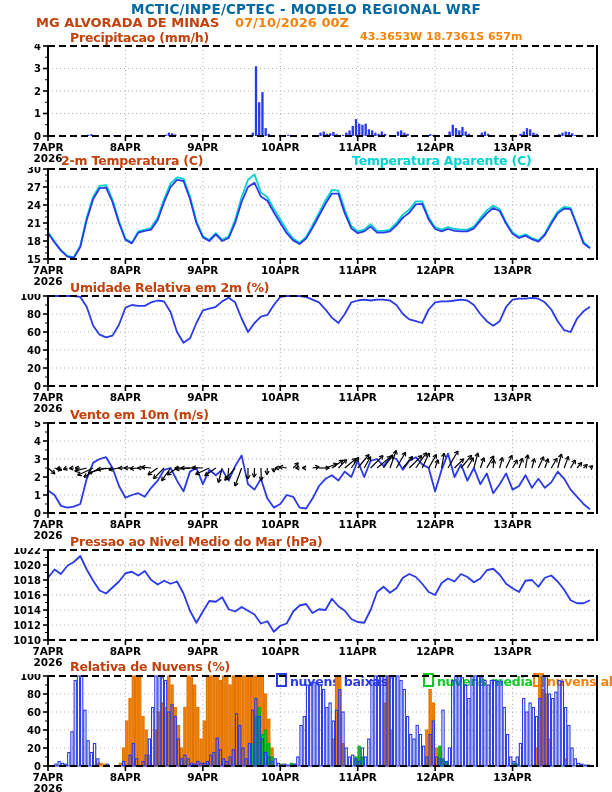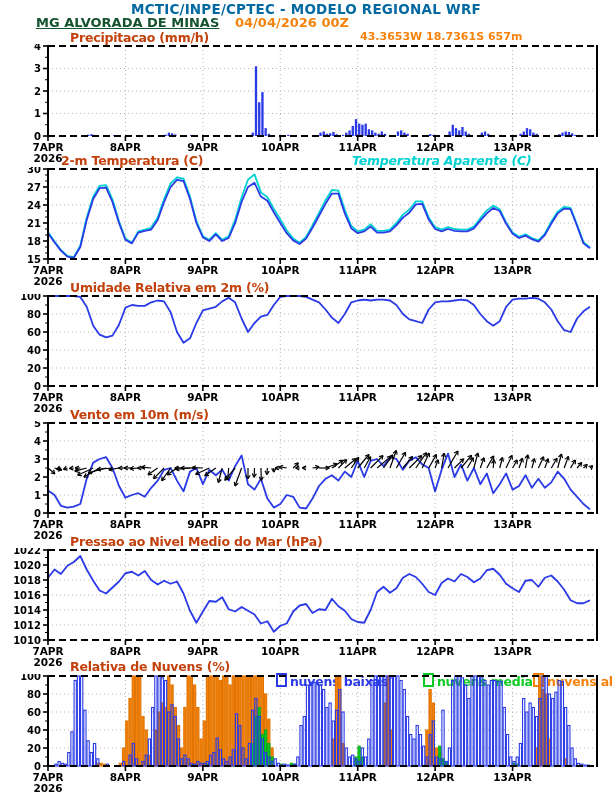--- a/index.html
+++ b/index.html
@@ -16,22 +16,22 @@
          vertical-align:-1px;margin-right:3px;}
   svg{display:block;}
 </style>
 </head>
 <body>
 
 <div id="app">
 
   <header>
     <div class="abs l1" style="color: #0369a1;">MCTIC/INPE/CPTEC - MODELO REGIONAL WRF</div>
-    <span class="abs sub" style="left: 36px; top: 15px; color: #14532d; text-decoration: underline;">MG ALVORADA DE MINAS</span>
-    <span class="abs sub" style="left: 235px; top: 15px; color: rgb(245, 130, 10);">04/04/2026 00Z</span>
+    <span class="abs sub" style="left: 36px; top: 15px; color: #c2410c;">MG ALVORADA DE MINAS</span>
+    <span class="abs sub" style="left: 235px; top: 15px; color: rgb(245, 130, 10);">07/10/2026 00Z</span>
     <span class="abs coords" style="left: 360px; top: 30px; color: rgb(245, 130, 10);">43.3653W 18.7361S 657m</span>
   </header>
 
   <section>
     <span class="abs ct" style="left:70px;top:30px">Precipitacao (mm/h)</span>
     <div class="plot" style="top:44px" id="plot0">
         <svg width="612" height="118" viewBox="0 0 612 118">
           <line x1="48" y1="69.5" x2="597" y2="69.5" stroke="#b4b4b4" stroke-width="1" stroke-dasharray="1 3"></line>
           <line x1="48" y1="47" x2="597" y2="47" stroke="#b4b4b4" stroke-width="1" stroke-dasharray="1 3"></line>
           <line x1="48" y1="24.5" x2="597" y2="24.5" stroke="#b4b4b4" stroke-width="1" stroke-dasharray="1 3"></line>
@@ -140,21 +140,21 @@
           <line x1="435.14285714285717" y1="92" x2="435.14285714285717" y2="97" stroke="#000" stroke-width="1.6"></line>
           <text x="435.14285714285717" y="107" text-anchor="middle" style="font:bold 10.5px 'DejaVu Sans',sans-serif" fill="#000">12APR</text>
           <line x1="512.5714285714286" y1="92" x2="512.5714285714286" y2="97" stroke="#000" stroke-width="1.6"></line>
           <text x="512.5714285714286" y="107" text-anchor="middle" style="font:bold 10.5px 'DejaVu Sans',sans-serif" fill="#000">13APR</text>
         </svg>
       </div>
   </section>
 
   <section>
     <span class="abs ct" style="left:61px;top:153px">2-m Temperatura (C)</span>
-    <span class="abs ct" style="left: 352px; top: 153px; color: rgb(0, 210, 210); font-style: italic;">Temperatura Aparente (C)</span>
+    <span class="abs ct" style="left: 352px; top: 153px; color: rgb(0, 210, 210);">Temperatura Aparente (C)</span>
     <div class="plot" style="top:167px" id="plot1">
         <svg width="612" height="118" viewBox="0 0 612 118">
           <line x1="48" y1="74" x2="597" y2="74" stroke="#b4b4b4" stroke-width="1" stroke-dasharray="1 3"></line>
           <line x1="48" y1="56" x2="597" y2="56" stroke="#b4b4b4" stroke-width="1" stroke-dasharray="1 3"></line>
           <line x1="48" y1="38" x2="597" y2="38" stroke="#b4b4b4" stroke-width="1" stroke-dasharray="1 3"></line>
           <line x1="48" y1="20" x2="597" y2="20" stroke="#b4b4b4" stroke-width="1" stroke-dasharray="1 3"></line>
           <line x1="125.42857142857143" y1="2" x2="125.42857142857143" y2="92" stroke="#b4b4b4" stroke-width="1" stroke-dasharray="1 3"></line>
           <line x1="202.85714285714286" y1="2" x2="202.85714285714286" y2="92" stroke="#b4b4b4" stroke-width="1" stroke-dasharray="1 3"></line>
           <line x1="280.2857142857143" y1="2" x2="280.2857142857143" y2="92" stroke="#b4b4b4" stroke-width="1" stroke-dasharray="1 3"></line>
           <line x1="357.7142857142857" y1="2" x2="357.7142857142857" y2="92" stroke="#b4b4b4" stroke-width="1" stroke-dasharray="1 3"></line>

